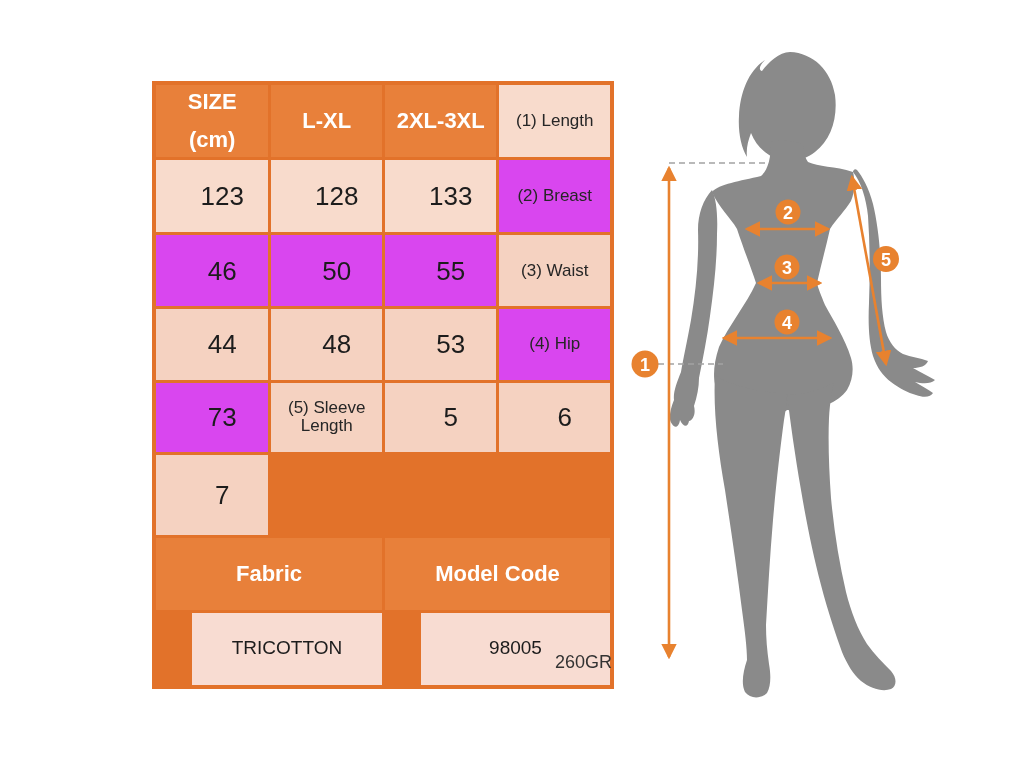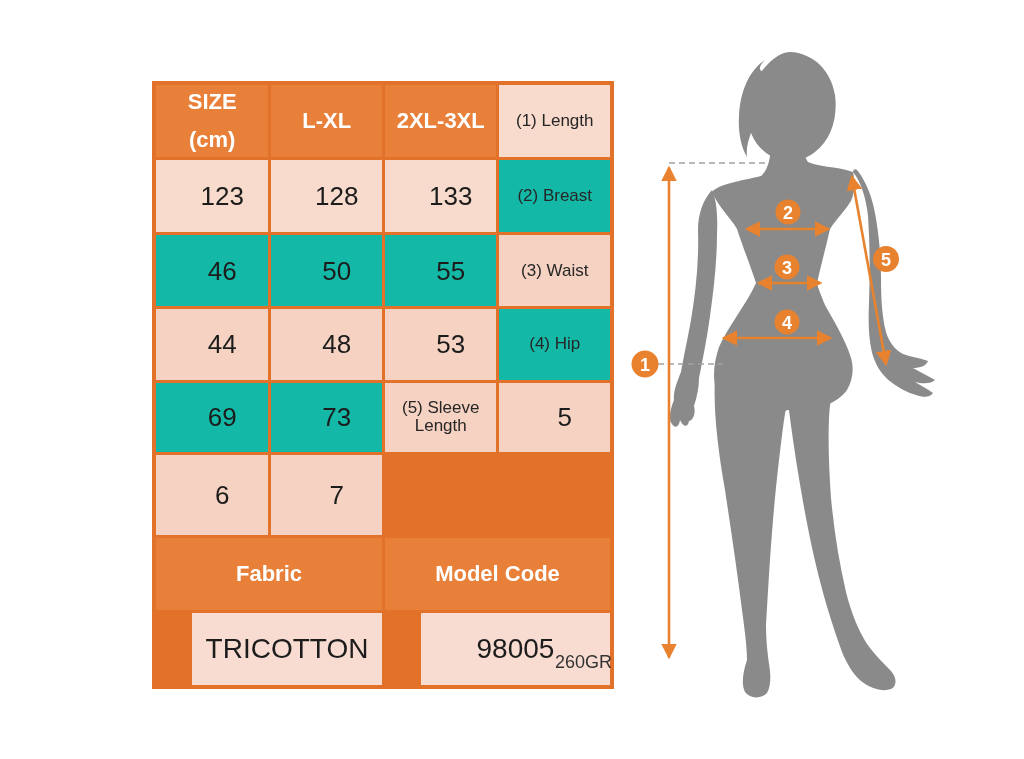--- a/index.html
+++ b/index.html
@@ -20,28 +20,28 @@
     display:flex;align-items:center;justify-content:center;
     text-align:center;line-height:1.1;
   }
   .cell.head{
     background:#e8803a;color:#ffffff;font-weight:bold;font-size:22px;
   }
   .unit-head{flex-direction:column;gap:14px;font-size:21px;}
   .row-label{font-size:17px;color:#262626;padding:0 8px;}
   .row-value{font-size:26px;color:#1c1c1c;padding-left:20px;}
   .shade-a{background:#f8dbcc;}
-  .shade-b{background:#14b8a6;}
+  .shade-b{background:#d946ef;}
   .shade-c{background:#f5d2c1;}
   .footer-head{
     background:#e8803a;color:#ffffff;font-weight:bold;font-size:22px;text-align:center;
   }
   .span-left{grid-column:1 / 3;}
   .span-right{grid-column:3 / 5;}
-  .footer-value{background:#f8dcd2;font-size:28px;color:#1c1c1c;margin-left:36px;}
+  .footer-value{background:#f8dcd2;font-size:19px;color:#1c1c1c;margin-left:36px;}
   
   .weight-note{
     position:absolute;left:450px;top:652px;width:162px;
     text-align:right;font-size:18px;color:#333333;
   }
   
   .figure{position:absolute;left:615px;top:20px;width:350px;height:710px;}
   .arrow{stroke:#e8822f;stroke-width:2.6;fill:none;}
   .dashed{stroke:#a3a3a3;stroke-width:1.6;stroke-dasharray:6 4;fill:none;}
   .marker-badge{fill:#e8822f;}
@@ -72,21 +72,20 @@
   <div class="cell row-value shade-b">46</div>
   <div class="cell row-value shade-b">50</div>
   <div class="cell row-value shade-b">55</div>
 
   <div class="cell row-label shade-c">(3) Waist</div>
   <div class="cell row-value shade-c">44</div>
   <div class="cell row-value shade-c">48</div>
   <div class="cell row-value shade-c">53</div>
 
   <div class="cell row-label shade-b">(4) Hip</div>
-  <div class="cell row-value shade-b">69</div>
   <div class="cell row-value shade-b">73</div>
 
   <div class="cell row-label shade-c">(5) Sleeve Length</div>
   <div class="cell row-value shade-c">5</div>
   <div class="cell row-value shade-c">6</div>
   <div class="cell row-value shade-c">7</div>
 
   <div class="cell footer-head span-left">Fabric</div>
   <div class="cell footer-head span-right">Model Code</div>
 

